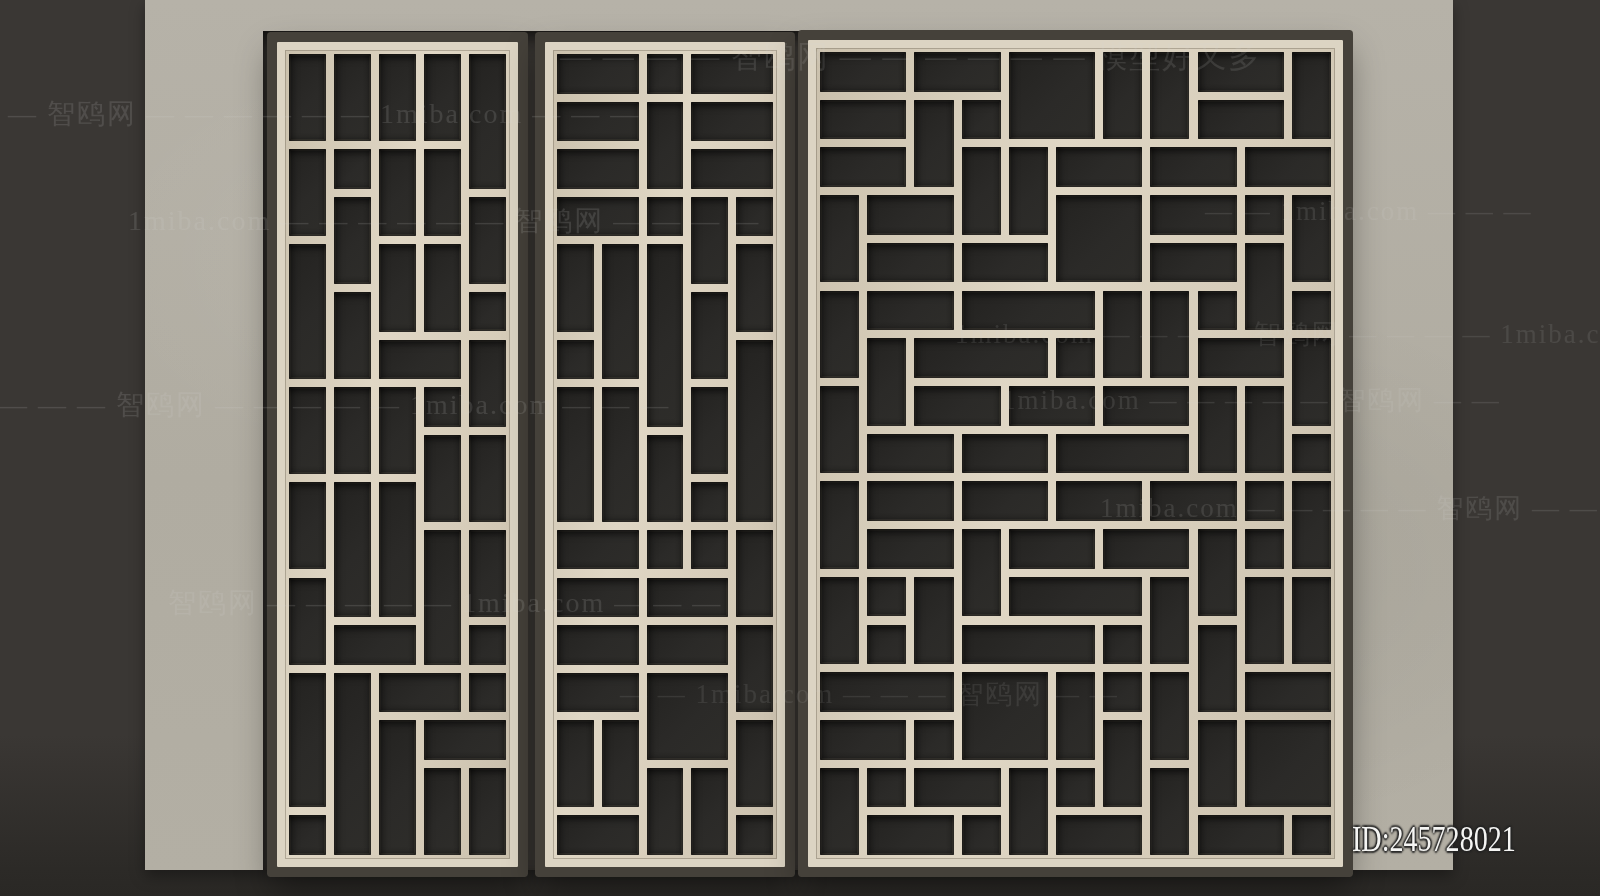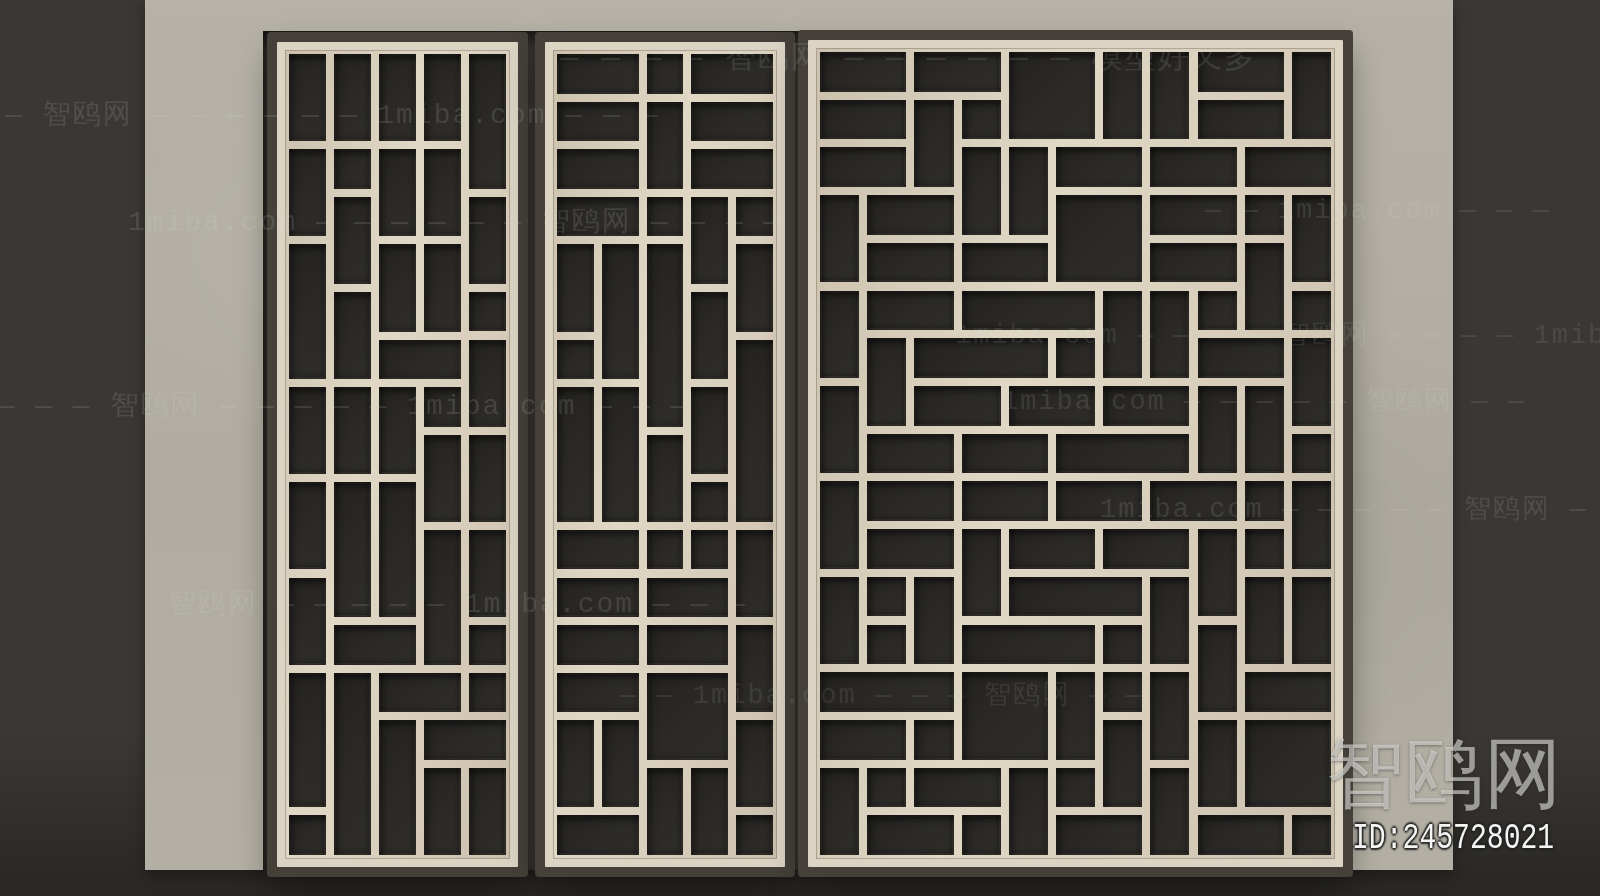--- a/index.html
+++ b/index.html
@@ -1,19 +1,19 @@
 <!DOCTYPE html>
 <html><head>
 <meta charset="utf-8">
 <style>
   html,body{margin:0;padding:0;background:#222;}
   .stage{
     position:relative;width:1600px;height:896px;overflow:hidden;
     background:linear-gradient(180deg,#3a3734 0%,#3a3734 82%,#2c2a27 97%,#2a2825 100%);
-    font-family:Liberation Mono, monospace;
+    font-family:Liberation Serif, serif;
   }
   .wall{
     position:absolute;left:145px;top:0;width:1308px;height:870px;
     background:
       radial-gradient(420px 300px at 18% 30%,rgba(255,255,255,.05),rgba(255,255,255,0) 70%),
       radial-gradient(500px 380px at 85% 65%,rgba(0,0,0,.05),rgba(0,0,0,0) 70%),
       radial-gradient(300px 220px at 45% 80%,rgba(255,255,255,.04),rgba(255,255,255,0) 70%),
       linear-gradient(180deg,#b6b2a8 0%,#b0aca1 55%,#b3afa4 100%);
     box-shadow:0 6px 14px rgba(0,0,0,.35);
   }
@@ -259,15 +259,14 @@
       <div class="wm wm-tile" style="left: 1205px; top: 196px; font-size: 27px; opacity: 0.12;">— — 1miba.com — — —</div>
       <div class="wm wm-tile" style="left: 955px; top: 316px; font-size: 27px; opacity: 0.11;">1miba.com — — — — 智鸥网 — — — — 1miba.com</div>
       <div class="wm wm-tile" style="left: -40px; top: 386px; font-size: 28px; opacity: 0.14;">— — — — 智鸥网 — — — — — 1miba.com — — —</div>
       <div class="wm wm-tile" style="left: 1002px; top: 382px; font-size: 27px; opacity: 0.12;">1miba.com — — — — — 智鸥网 — —</div>
       <div class="wm wm-tile" style="left: 1100px; top: 490px; font-size: 27px; opacity: 0.13;">1miba.com — — — — — 智鸥网 — — — —</div>
       <div class="wm wm-tile" style="left: 168px; top: 584px; font-size: 28px; opacity: 0.14;">智鸥网 — — — — — 1miba.com — — —</div>
       <div class="wm wm-tile" style="left: 620px; top: 676px; font-size: 27px; opacity: 0.1;">— — 1miba.com — — — 智鸥网 — —</div>
     </div>
 
 
-  <div class="brand" id="brand" style="left: 1326px; top: 722px; font-size: 78px;">智鸥网</div>
   <div class="model-id" id="model-id" style="left: 1352px; top: 818px; font-size: 36px;">ID:245728021</div>
 </div>
 
 </body></html>

